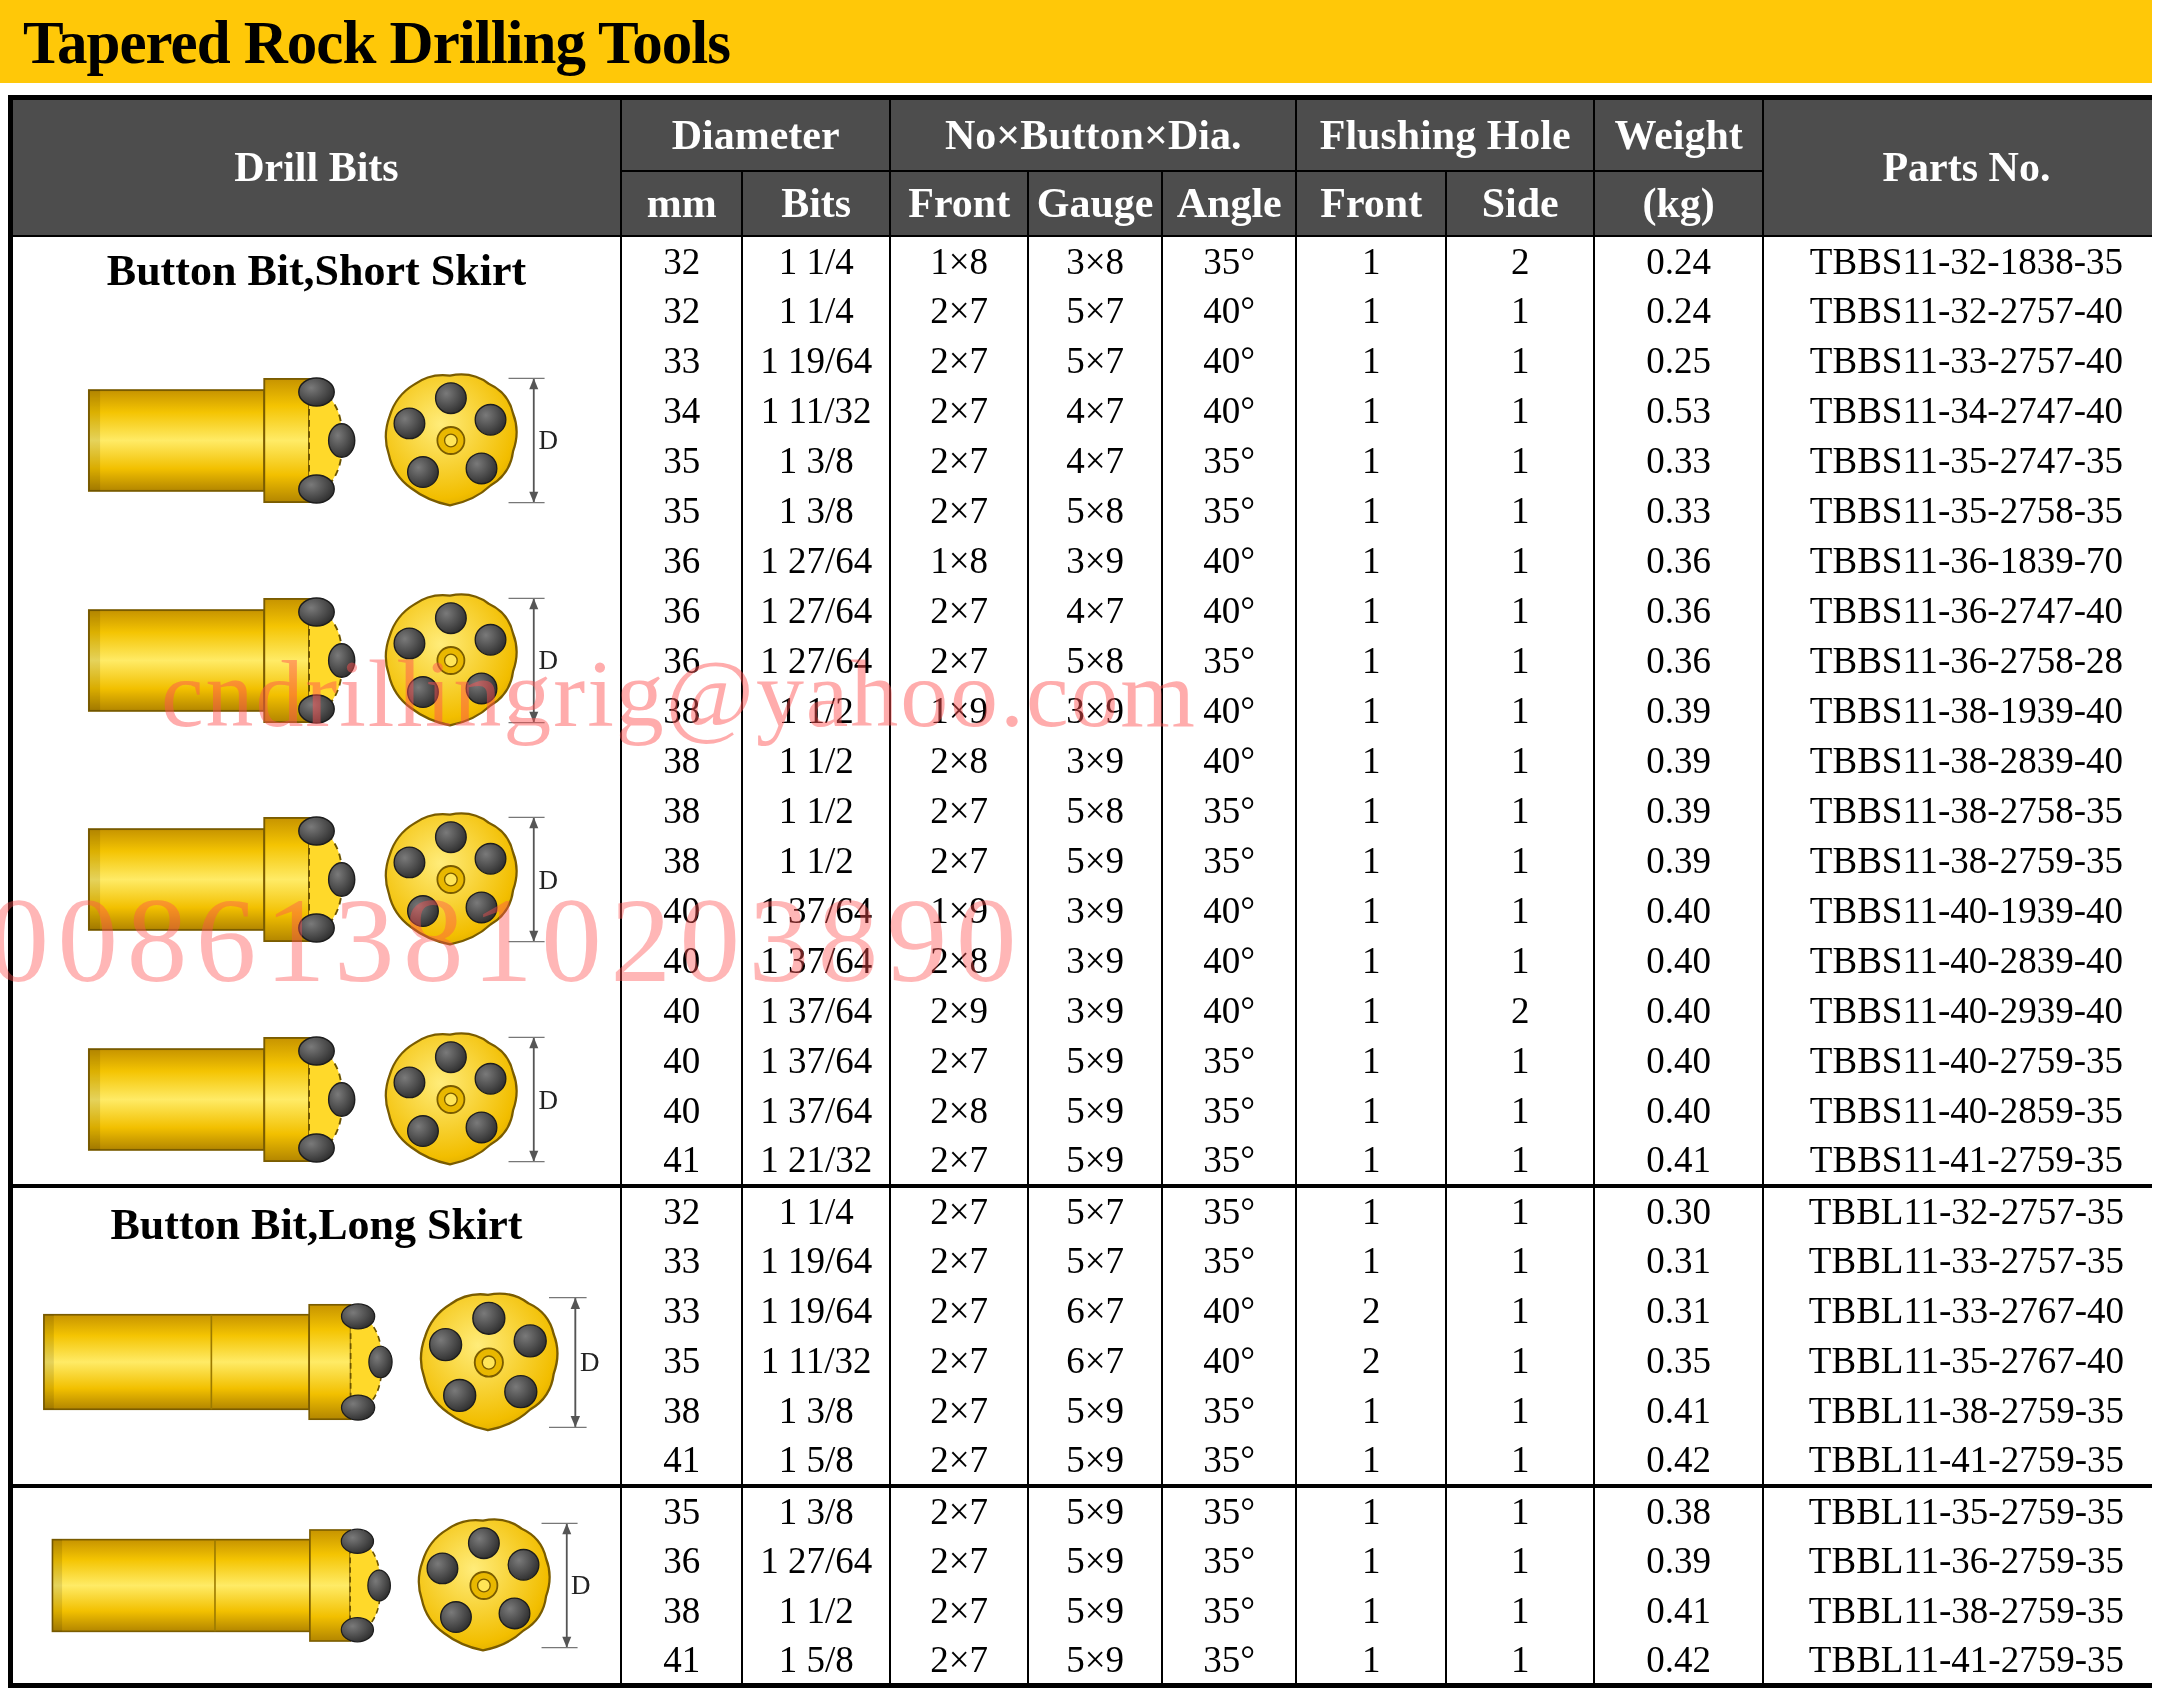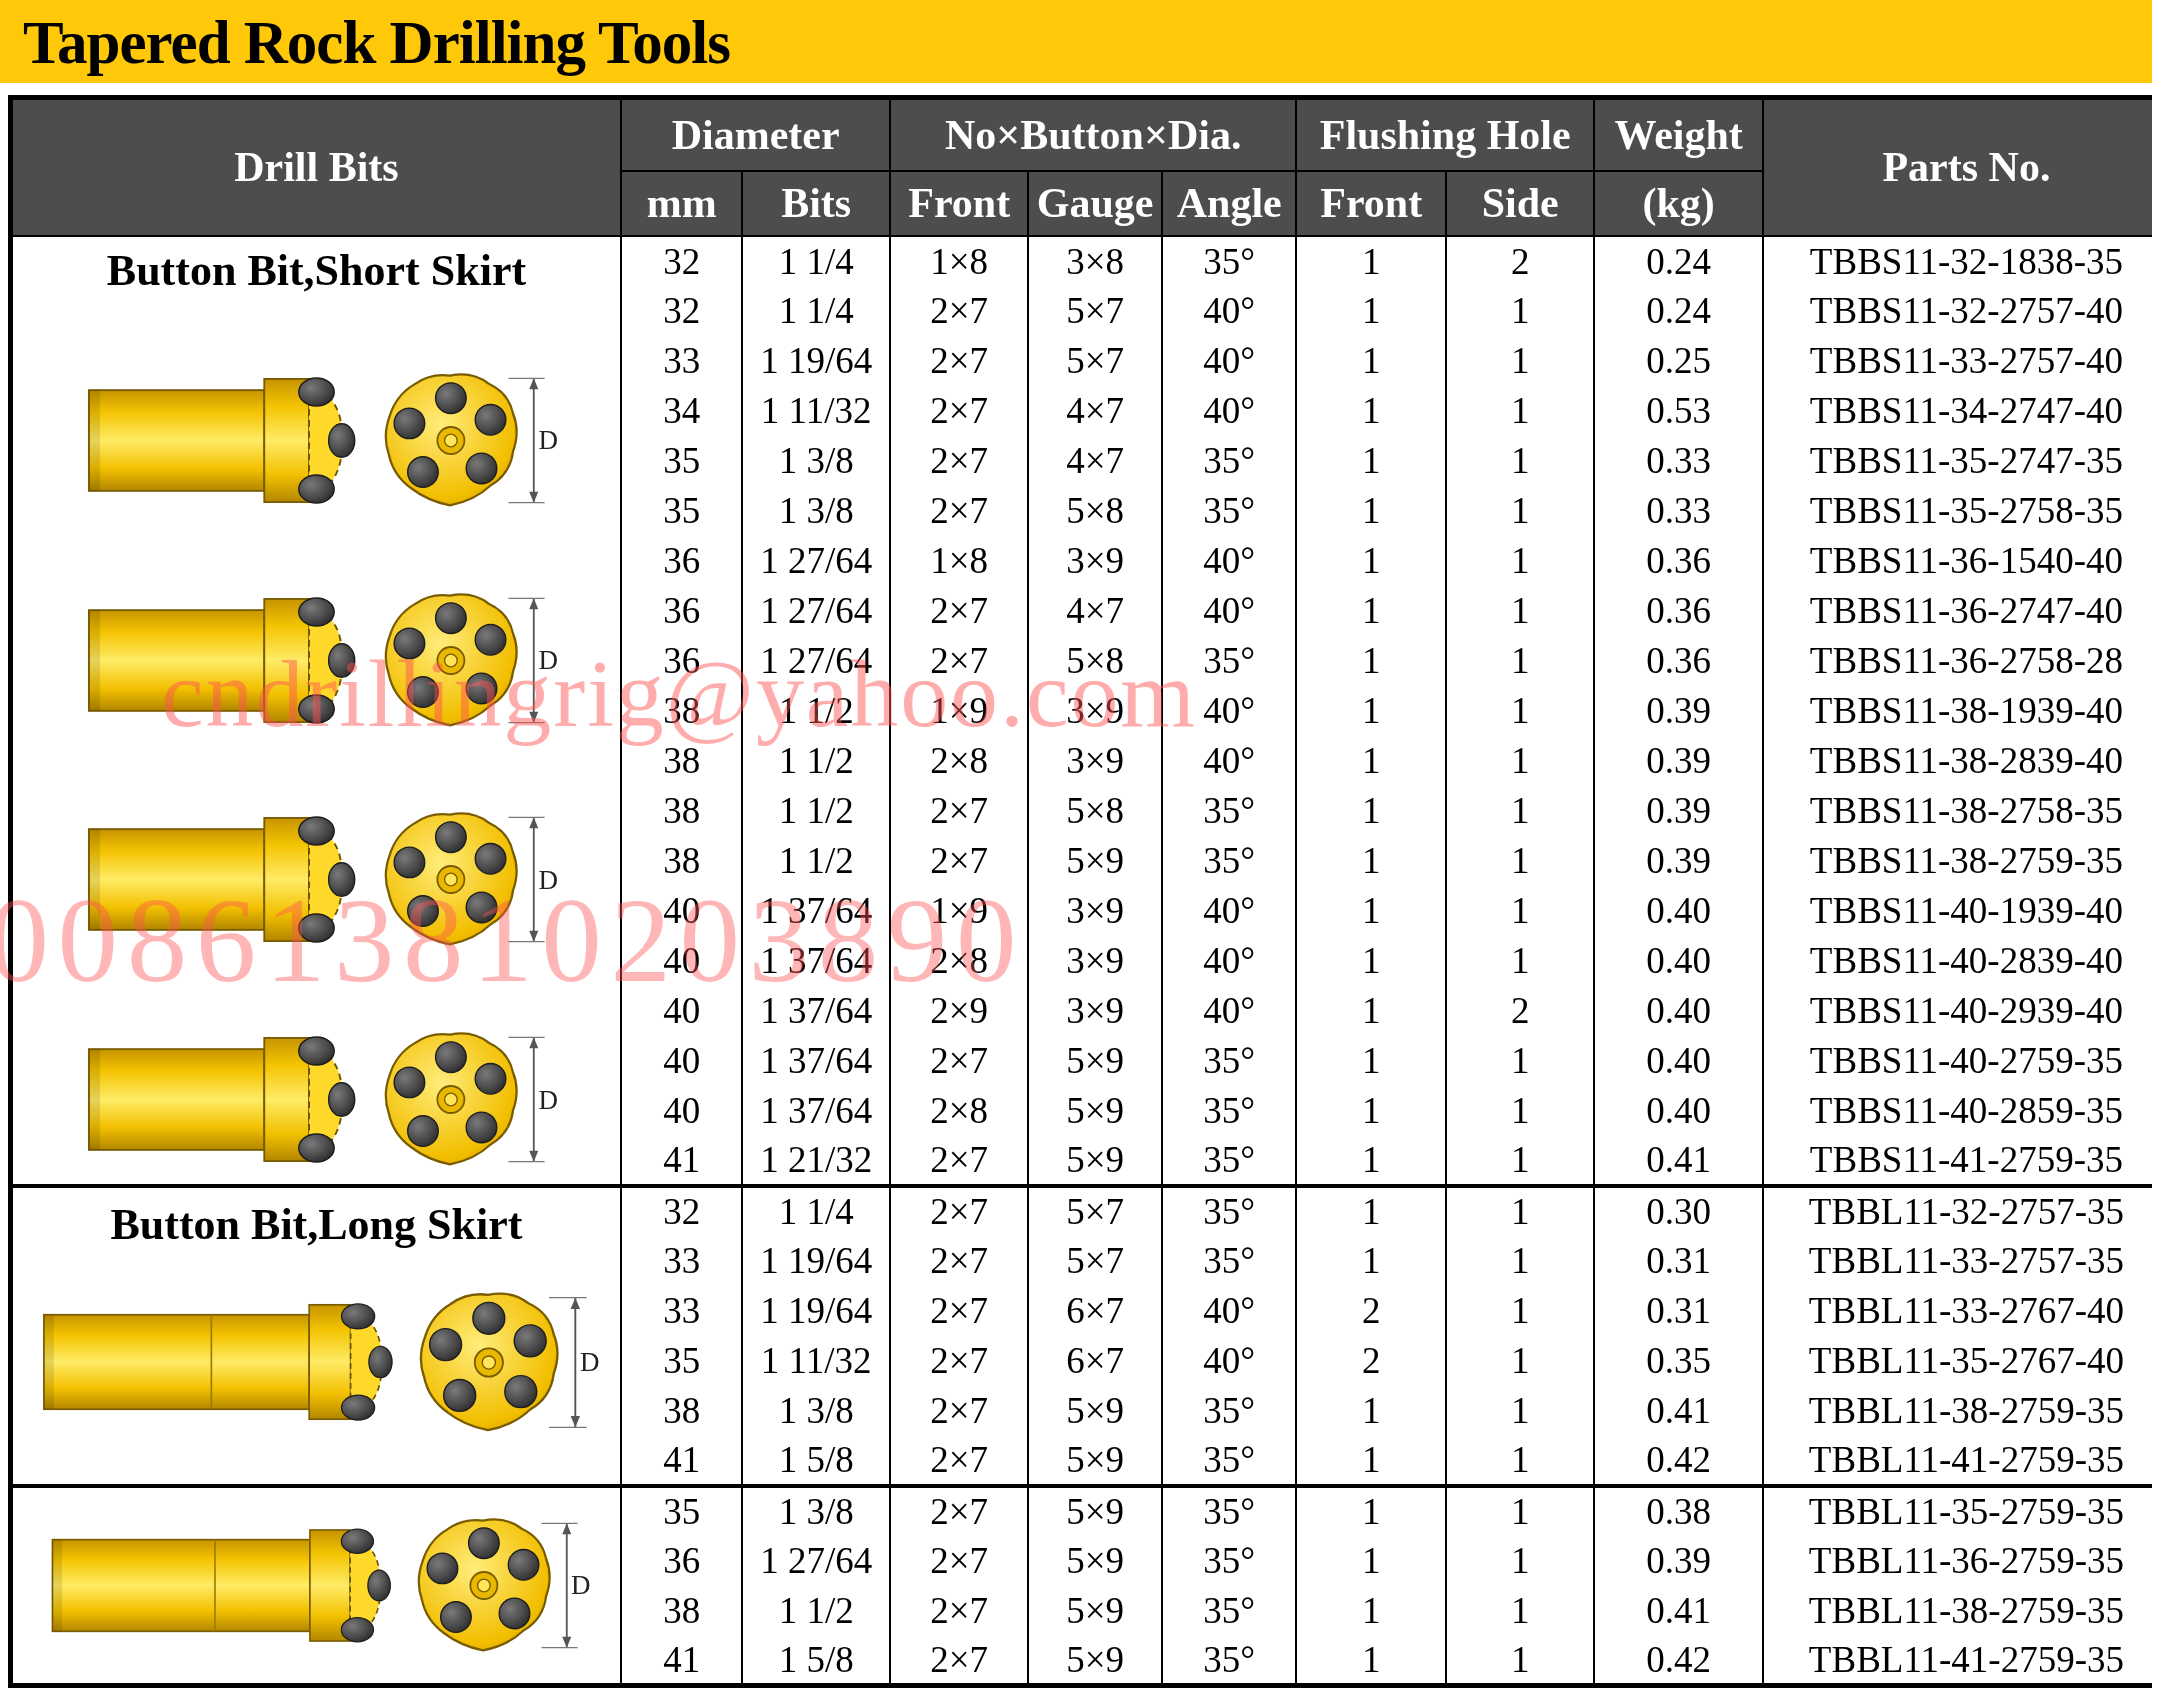--- a/index.html
+++ b/index.html
@@ -314,21 +314,21 @@
         </tr>
         <tr>
           <td>36</td>
           <td>1 27/64</td>
           <td>1×8</td>
           <td>3×9</td>
           <td>40°</td>
           <td>1</td>
           <td>1</td>
           <td>0.36</td>
-          <td>TBBS11-36-1540-40</td>
+          <td>TBBS11-36-1839-70</td>
         </tr>
         <tr>
           <td>36</td>
           <td>1 27/64</td>
           <td>2×7</td>
           <td>4×7</td>
           <td>40°</td>
           <td>1</td>
           <td>1</td>
           <td>0.36</td>

